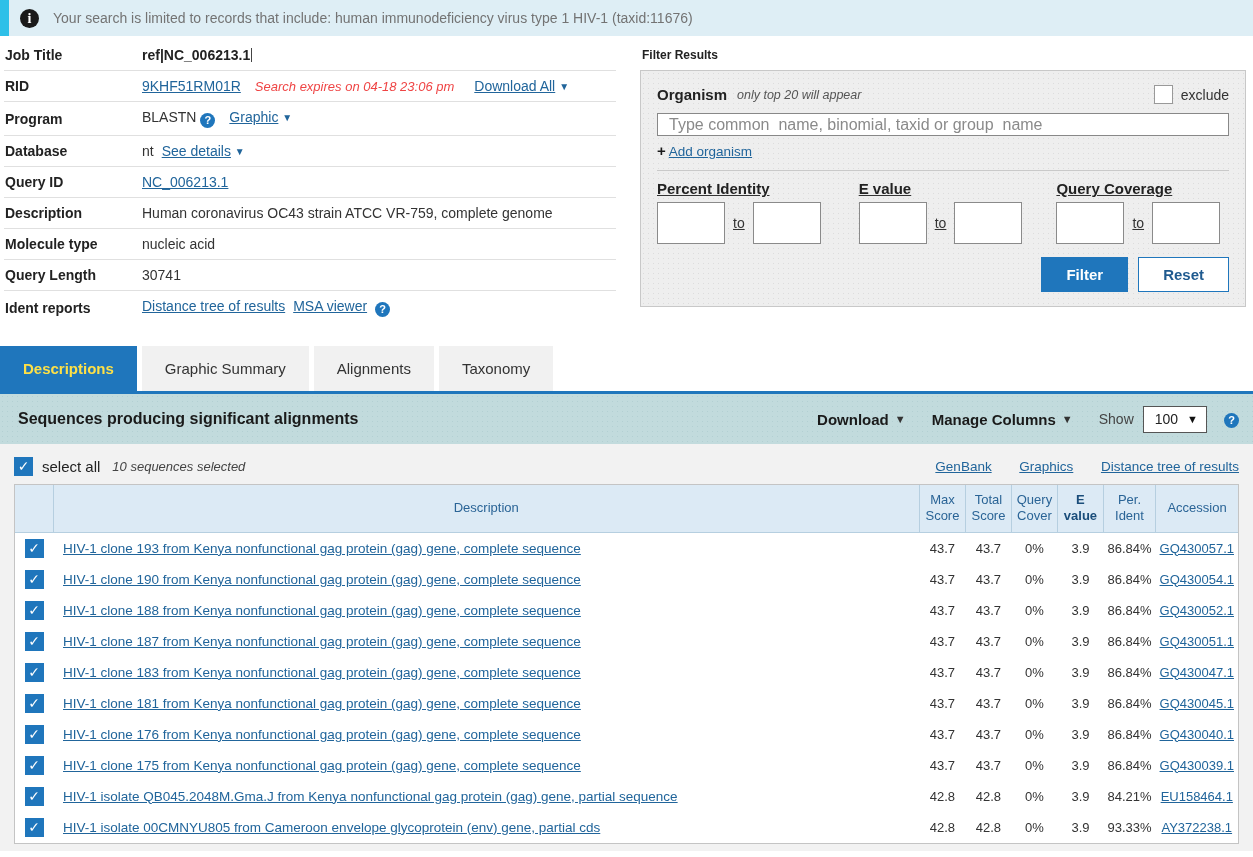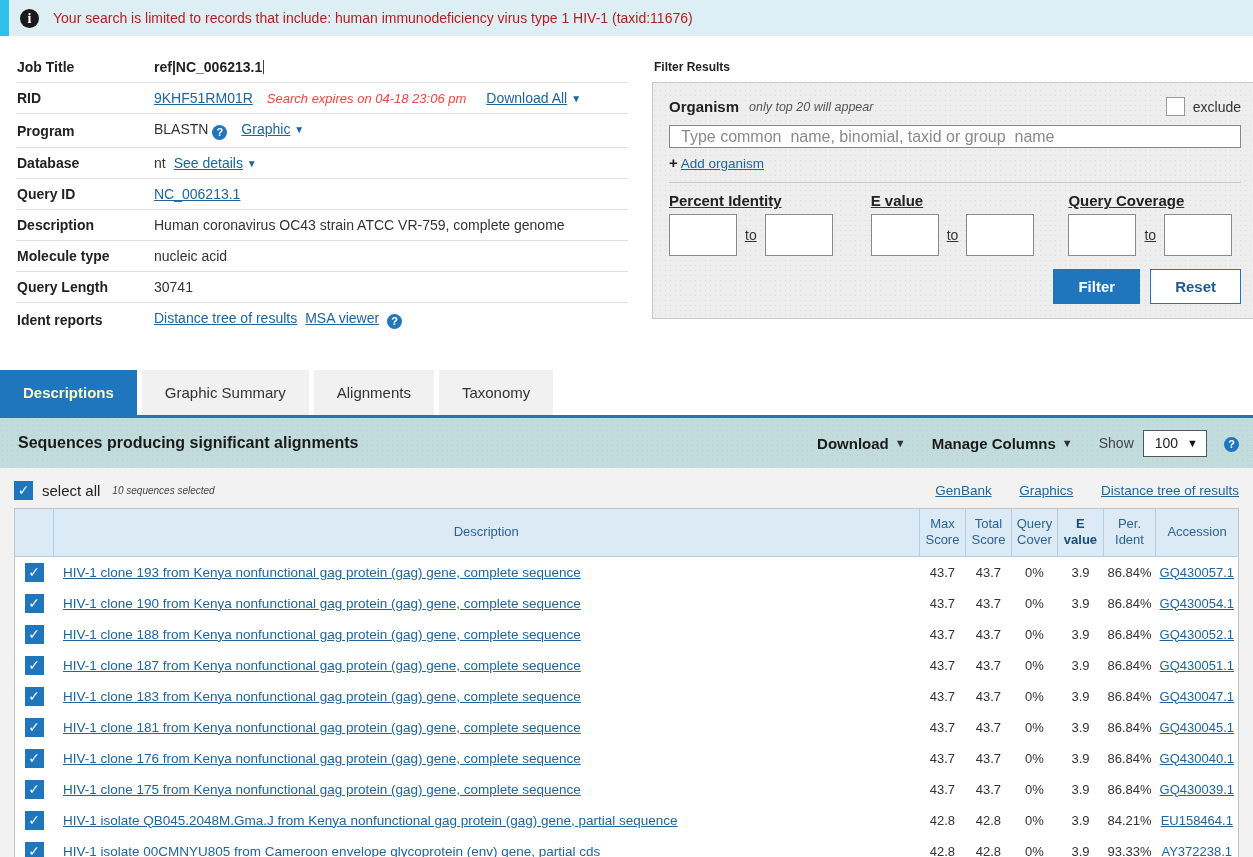--- a/index.html
+++ b/index.html
@@ -31,25 +31,25 @@
     font-family: "Liberation Serif", serif;
     font-weight: bold;
     font-size: 14px;
     line-height: 19px;
     text-align: center;
     flex: none;
   }
   .info-text {
     margin-left: 14px;
     font-size: 14px;
-    color: #b91c1c;
-  }
-
-  
-  .top-wrap { display: flex; padding: 16px; }
+    color: #737373;
+  }
+
+  
+  .top-wrap { display: flex; padding: 4px; }
   .left-col { width: 628px; flex: none; padding-left: 0; }
   .right-col { flex: 1; padding-left: 8px; padding-top: 6px; }
 
   
   table.summary { width: 612px; border-collapse: collapse; margin-left: 0; }
   table.summary td {
     border-bottom: 1px solid #e0e0e0;
     padding: 7px 0 7px 0;
     vertical-align: middle;
     font-size: 14px;
@@ -177,21 +177,21 @@
     padding: 0 23px;
     background: #f1f1f1;
     color: #333333;
     font-size: 15px;
     margin-right: 5px;
     cursor: pointer;
     border: none;
   }
   .tab.active {
     background: #1f76bc;
-    color: #fef9c3;
+    color: #fde047;
     font-weight: bold;
   }
 
   
   .results-band {
     background: #c2dbdd;
     background-image: radial-gradient(#b3d0d3 0.9px, transparent 0.9px);
     background-size: 5px 5px;
     height: 50px;
     display: flex;
@@ -246,21 +246,21 @@
     background: #1f76bc;
     border: 1px solid #1f76bc;
     color: #ffffff;
     font-size: 14px;
     line-height: 17px;
     text-align: center;
     display: inline-block;
     cursor: pointer;
   }
   .selall-lbl { margin-left: 9px; font-size: 15px; color: #222222; }
-  .selall-count { margin-left: 12px; font-style: italic; font-size: 10px; color: #444444; }
+  .selall-count { margin-left: 12px; font-style: italic; font-size: 13px; color: #444444; }
   .selall-links { margin-left: auto; }
   .selall-links a { margin-left: 24px; font-size: 13.5px; }
 
   
   .hits-frame {
     border: 1px solid #c4c4c4;
     background: #ffffff;
   }
   table.hits { width: 100%; border-collapse: collapse; }
   table.hits thead th {

